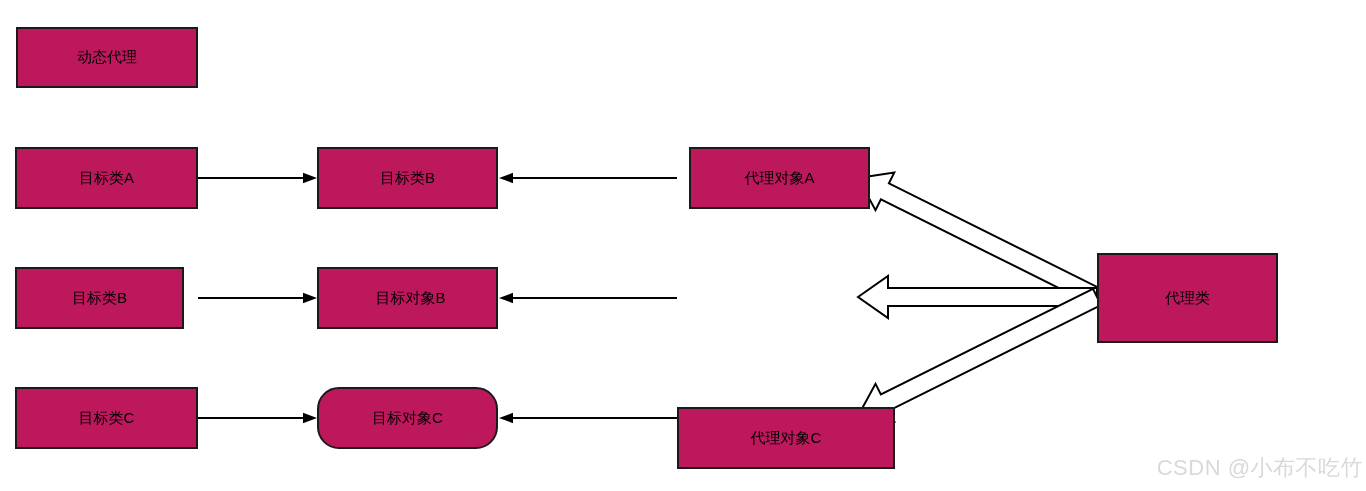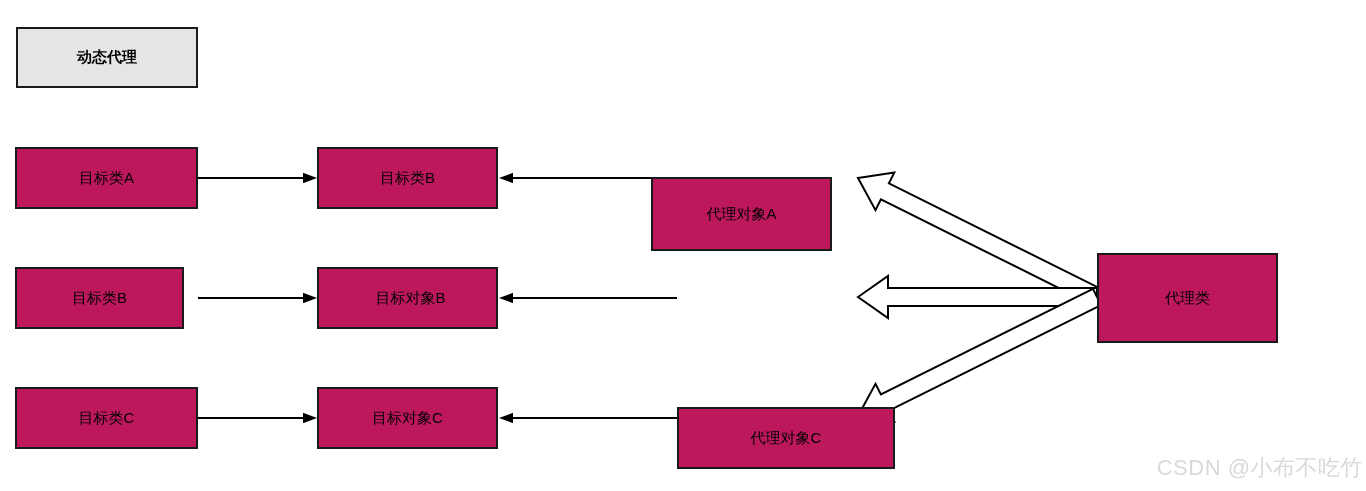--- a/index.html
+++ b/index.html
@@ -23,22 +23,22 @@
     border: 2px solid #1a1a1a;
     background: #be185d;
     display: flex;
     align-items: center;
     justify-content: center;
     font-size: 15px;
     color: #000000;
     white-space: nowrap;
   }
   .node.title-node {
-    background: #e5e5e5;
-    font-weight: bold;
+    background: #be185d;
+    font-weight: normal;
   }
   .watermark {
     position: absolute;
     right: 3px;
     top: 453px;
     font-size: 22px;
     color: #d9d9d9;
     text-shadow: 1px 1px 0 #ffffff;
     letter-spacing: 0.5px;
   }
@@ -79,26 +79,26 @@
 
     <polygon points="858,178 894.3,172.6 888.9,183.3 1101,288.9 1093,305.1 880.9,199.4 875.5,210.2" fill="#ffffff" stroke="#000" stroke-width="2" stroke-linejoin="miter"></polygon>
     <polygon points="858,297 888,276 888,288 1097,288 1097,306 888,306 888,318" fill="#ffffff" stroke="#000" stroke-width="2" stroke-linejoin="miter"></polygon>
     <polygon points="858,416 875.5,383.8 880.9,394.5 1093,288.9 1101,305.1 888.9,410.7 894.3,421.4" fill="#ffffff" stroke="#000" stroke-width="2" stroke-linejoin="miter"></polygon>
   </svg>
 
   <div class="node title-node" style="left:16px; top:27px; width:182px; height:61px;">动态代理</div>
 
   <div class="node" style="left:15px;  top:147px; width:183px; height:62px;">目标类A</div>
   <div class="node" style="left:317px; top:147px; width:181px; height:62px;">目标类B</div>
-  <div class="node" style="left:651px; top:147px; width:181px; height:74px;margin-top:30px;">代理对象A</div>
+  <div class="node" style="left:689px; top:147px; width:181px; height:62px;">代理对象A</div>
 
   <div class="node" style="left:15px;  top:267px; width:169px; height:62px;">目标类B</div>
   <div class="node" style="left:317px; top:267px; width:181px; height:62px;padding-left:6px;">目标对象B</div>
 
   <div class="node" style="left:15px;  top:387px; width:183px; height:62px;">目标类C</div>
-  <div class="node" style="left:317px; top:387px; width:181px; height:62px;">目标对象C</div>
+  <div class="node" style="left:317px; top:387px; width:181px; height:62px;border-radius:22px;">目标对象C</div>
   <div class="node" style="left:677px; top:407px; width:218px; height:62px;">代理对象C</div>
 
   <div class="node" style="left:1097px; top:253px; width:181px; height:90px;">代理类</div>
 
   <div class="watermark">CSDN @小布不吃竹</div>
 
 </div>
 
 </body></html>

